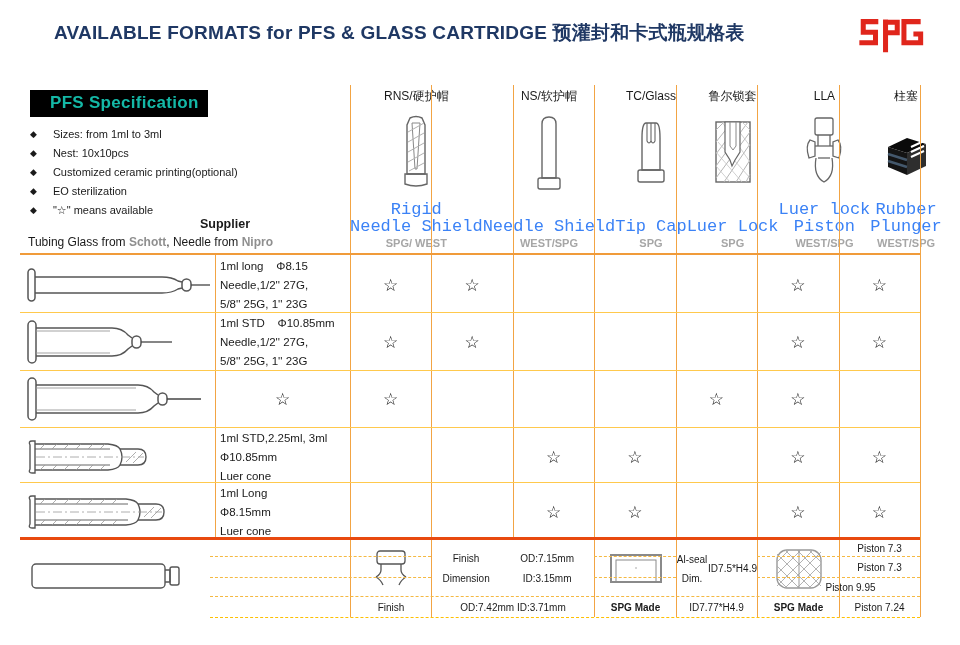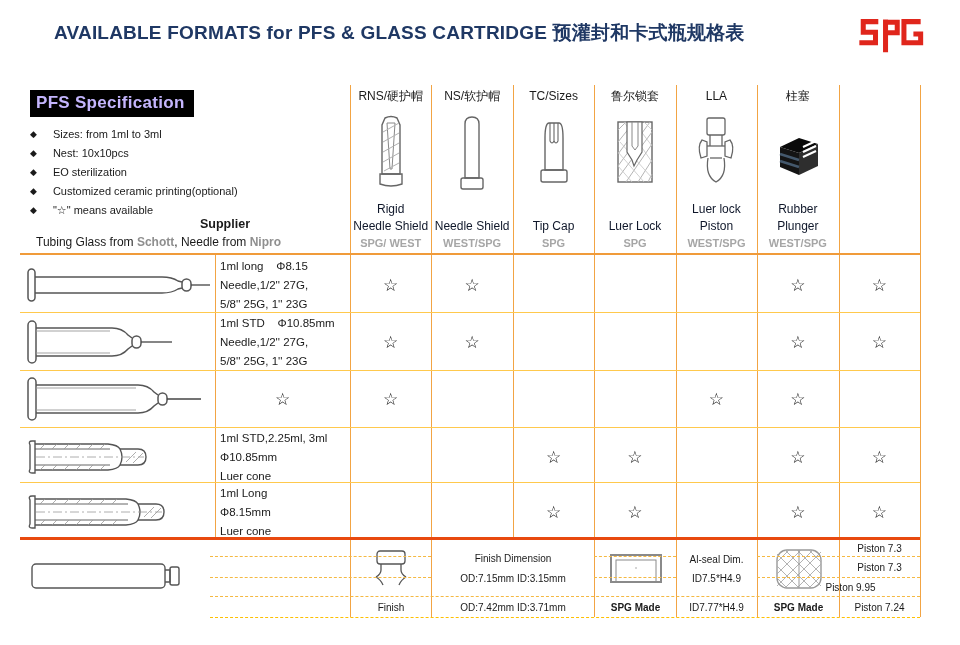--- a/index.html
+++ b/index.html
@@ -3,50 +3,50 @@
 <meta charset="utf-8">
 <style>
   html,body{margin:0;padding:0;background:#fff;}
   #page{position:relative;width:960px;height:645px;background:#fff;overflow:hidden;
         font-family:"Liberation Sans", sans-serif;color:#1a1a1a;}
   .abs{position:absolute;}
   
   .title{left:30px;top:20px;font-size:19px;font-weight:bold;color:#1f3864;letter-spacing:.2px;margin-left:24px;}
   .logo{left:856px;top:10px;}
   
-  .spec-title{left:30px;top:90px;background:#000;color:#c4b5fd;font-weight:bold;font-size:17px;
-              padding:3px 9px 4px 6px;letter-spacing:.3px;}
+  .spec-title{left:30px;top:90px;background:#000;color:#14b8a6;font-weight:bold;font-size:17px;
+              padding:3px 9px 4px 20px;letter-spacing:.3px;}
   .bullets{left:30px;top:126px;list-style:none;margin:0;padding:0;font-size:11px;}
   .bullets li{height:19px;line-height:17px;white-space:nowrap;}
   .diamond{font-size:9px;margin-right:16px;vertical-align:1px;}
   .supplier-label{left:200px;top:217px;width:145px;text-align:left;font-weight:bold;font-size:12.5px;}
-  .supplier-note{left:36px;top:235px;font-size:12px;white-space:nowrap;}
+  .supplier-note{left:28px;top:235px;font-size:12px;white-space:nowrap;}
   .brand{color:#8f8f8f;font-weight:bold;}
   
   .colheads{left:350px;top:85px;width:570px;height:170px;display:grid;grid-template-columns:repeat(7,1fr);}
   .colhead{display:flex;flex-direction:column;align-items:center;}
   .colhead .cname{height:25px;line-height:23px;font-size:12px;white-space:nowrap;}
   .colhead .icobox{height:91px;display:flex;align-items:center;justify-content:center;}
-  .lbl{height:17px;line-height:17px;font-family:Liberation Sans, sans-serif;font-size:12px;color:#0f172a;white-space:nowrap;}
+  .lbl{height:17px;line-height:17px;font-family:Liberation Mono, monospace;font-size:17px;color:#3b82f6;white-space:nowrap;}
   .sup{height:17px;line-height:16px;font-size:11px;font-weight:bold;color:#a6a6a6;white-space:nowrap;}
   
   .rows{left:20px;top:255px;width:900px;}
   .row{display:grid;grid-template-columns:195px 135px repeat(7,1fr);}
   .r1{height:57px;} .r2{height:58px;} .r3{height:57px;} .r4{height:55px;} .r5{height:55px;}
   .drawcell{display:flex;align-items:center;justify-content:flex-start;padding-left:6px;}
   .speccell{font-size:11.5px;line-height:19px;padding:2px 0 0 5px;white-space:pre-wrap;}
   .starcell{display:flex;align-items:center;justify-content:center;
             font-family:"DejaVu Sans", sans-serif;font-size:17px;color:#111;}
   
   .cart-draw{left:30px;top:558px;}
   .cart-labels{left:210px;top:540px;width:141px;}
   .cart-labels .cl{padding-left:18px;font-size:10.5px;display:flex;align-items:center;white-space:nowrap;}
   .cl1{height:17px;} .cl2{height:21px;} .cl3{height:19px;} .cl4{height:20px;}
   .bcell{display:flex;align-items:center;justify-content:center;font-size:10px;text-align:center;}
-  .bcol{flex-direction:column;}
+  .bcol{flex-direction:row;}
   .bbold{font-weight:bold;}
   
   .vline{position:absolute;width:1px;background:#f2a444;pointer-events:none;z-index:5;}
   .hline{position:absolute;pointer-events:none;z-index:5;}
   svg{display:block;}
 </style>
 </head>
 <body>
 
 <div id="page">
@@ -59,22 +59,22 @@
         <path d="M53,7 V66 M53,12 H74 V31 H53"></path>
         <path d="M116,11 H86 V49 H116 V33 H103"></path>
       </g>
     </svg>
   </div>
 
   <div class="abs spec-title">PFS Specification</div>
   <ul class="abs bullets">
     <li><span class="diamond">◆</span><span>Sizes: from 1ml to 3ml</span></li>
     <li><span class="diamond">◆</span><span>Nest: 10x10pcs</span></li>
+    <li><span class="diamond">◆</span><span>Customized ceramic printing(optional)</span></li>
     <li><span class="diamond">◆</span><span>EO sterilization</span></li>
-    <li><span class="diamond">◆</span><span>Customized ceramic printing(optional)</span></li>
     <li><span class="diamond">◆</span><span>"☆" means available</span></li>
   </ul>
   <div class="abs supplier-label">Supplier</div>
   <div class="abs supplier-note"><span>Tubing Glass from </span><span class="brand">Schott</span><span>, Needle from </span><span class="brand">Nipro</span></div>
 
   <div class="abs colheads">
 
     <div class="colhead">
       <div class="cname">RNS/硬护帽</div>
       <div class="icobox">
@@ -101,21 +101,21 @@
             <rect x="7" y="64" width="22" height="11" rx="2"></rect>
           </g>
         </svg>
       </div>
       <div class="lbl"></div>
       <div class="lbl">Needle Shield</div>
       <div class="sup">WEST/SPG</div>
     </div>
 
     <div class="colhead">
-      <div class="cname">TC/Sizes</div>
+      <div class="cname">TC/Glass</div>
       <div class="icobox">
         <svg width="40" height="76" viewBox="0 0 40 76">
           <g fill="none" stroke="#666" stroke-width="1.4">
             <path d="M11,20 Q11,5 15,5 L25,5 Q29,5 29,20 L29,52 L11,52 Z"></path>
             <path d="M16,5 L16,23 Q18,27 20,23 L20,5" stroke-width="1.1"></path>
             <path d="M24,5 L24,23 Q22,27 20,23" stroke-width="1.1"></path>
             <rect x="7" y="52" width="26" height="12" rx="2"></rect>
           </g>
         </svg>
       </div>

